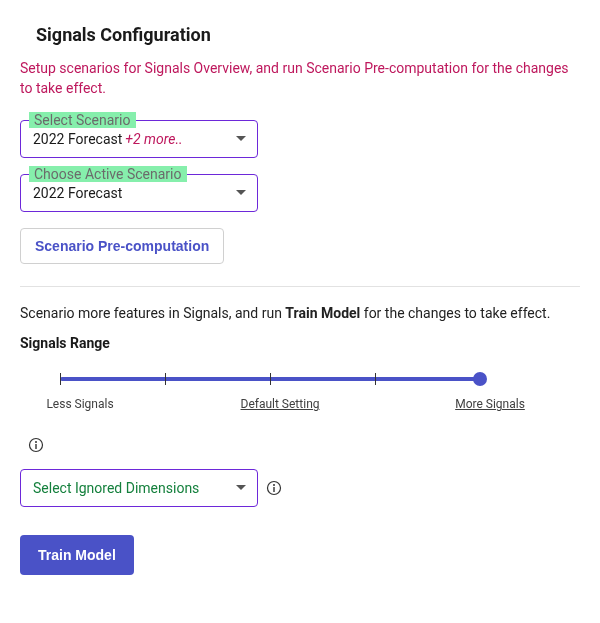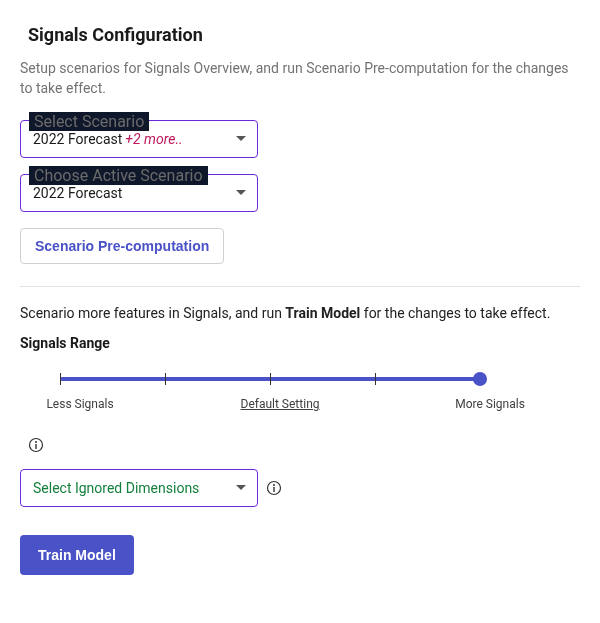--- a/index.html
+++ b/index.html
@@ -8,25 +8,25 @@
     padding: 24px 20px;
     font-family: -apple-system, BlinkMacSystemFont, "Segoe UI", Roboto, Helvetica, Arial, sans-serif;
     font-size: 14px;
     color: #1a1a1a;
     width: 600px;
     background: #fff;
   }
   h1.page-title {
     font-size: 18px;
     font-weight: 700;
-    margin: 0 0 14px 8px;
+    margin: 0 0 14px 16px;
   }
   .subtitle {
     font-size: 14px;
-    color: #737373;
+    color: #be185d;
     margin: 0 0 22px 0;
     line-height: 1.4;
   }
   .field-wrap {
     position: relative;
     width: 238px;
     margin-bottom: 16px;
   }
   .select-box {
     position: relative;
@@ -40,23 +40,23 @@
     cursor: pointer;
     display: flex;
     align-items: center;
     min-height: 38px;
   }
   .select-box.placeholder { color: #15803d; }
   .floating-label {
     position: absolute;
     top: -8px;
     left: 9px;
-    background: #0f172a;
+    background: #86efac;
     padding: 0 5px;
-    font-size: 16px;
+    font-size: 14px;
     color: #6b6b6b;
     z-index: 1;
   }
   .caret {
     position: absolute;
     right: 10px;
     top: 50%;
     transform: translateY(-50%);
     pointer-events: none;
   }
@@ -212,21 +212,21 @@
     <div class="slider-tick" style="left:105px;"></div>
     <div class="slider-tick" style="left:210px;"></div>
     <div class="slider-tick" style="left:315px;"></div>
     <div class="slider-tick" style="left:420px;"></div>
     <div class="slider-thumb" style="left:420px;"></div>
   </div>
 </div>
 <div class="slider-labels">
   <span style="left:40px;">Less Signals</span>
   <span style="left:240px;text-decoration:underline;">Default Setting</span>
-  <span style="left:450px;">More Signals</span>
+  <span style="left:450px;text-decoration:underline;">More Signals</span>
 </div>
 
 
 <div class="field-row">
   <span class="info-icon">
     <svg width="16" height="16" viewBox="0 0 16 16">
         <circle cx="8" cy="8" r="6.5" fill="none" stroke="#333" stroke-width="1.2"></circle>
         <circle cx="8" cy="5" r="1" fill="#333"></circle>
         <rect x="7.3" y="7" width="1.4" height="5" fill="#333"></rect>
       </svg>

